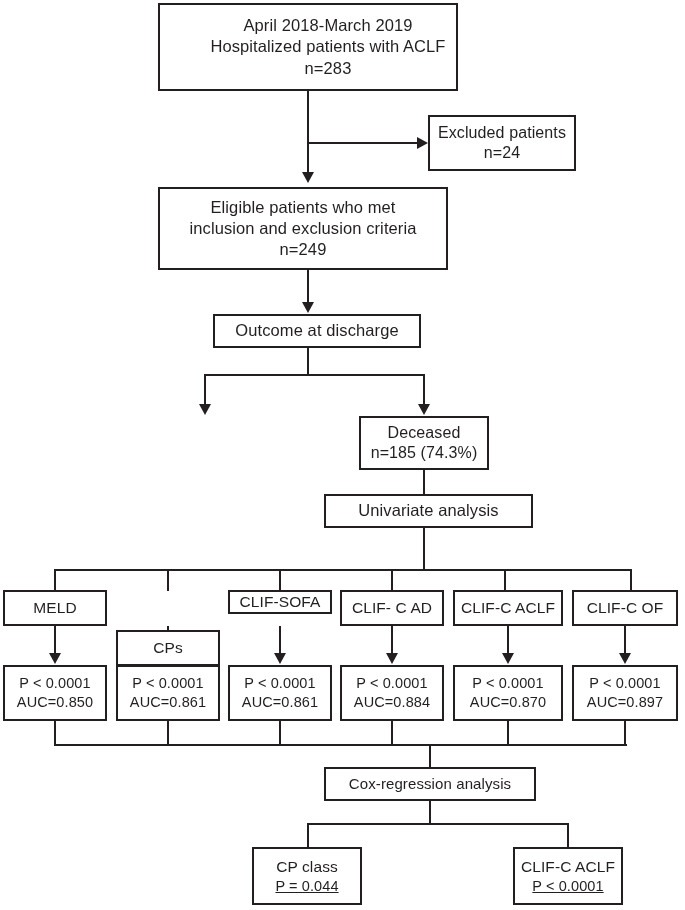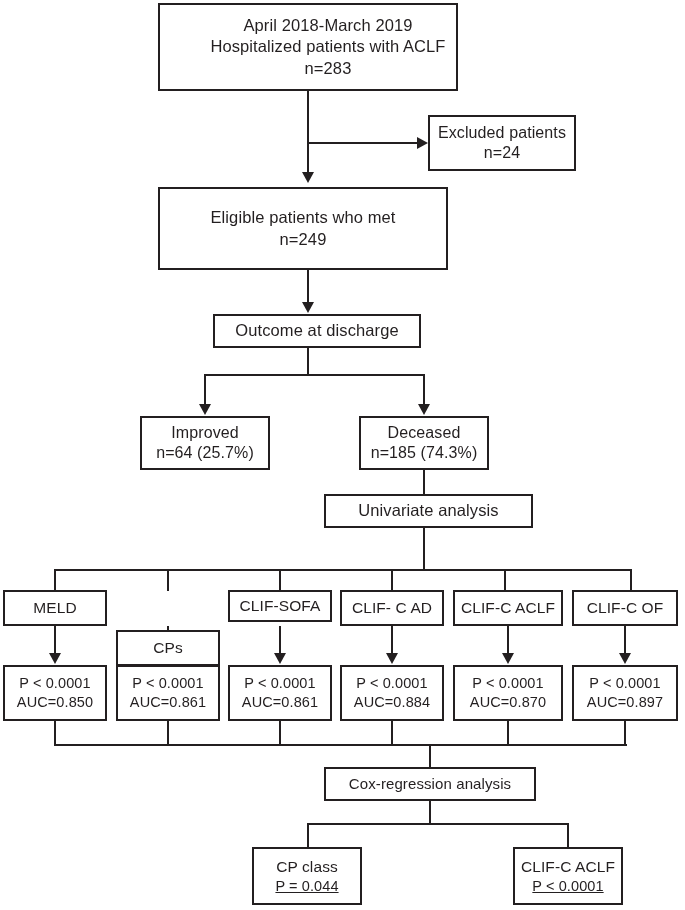--- a/index.html
+++ b/index.html
@@ -94,41 +94,38 @@
   <div class="conn h" style="left:307px; top:142px; width:112px;"></div>
   <div class="arrowhead right" style="left:417px; top:137px;"></div>
 
   <div class="node n-excl" style="left:428px; top:115px; width:148px; height:56px;">
     <span class="line">Excluded patients</span>
     <span class="line">n=24</span>
   </div>
 
   <div class="node n-elig" style="left:158px; top:187px; width:290px; height:83px;">
     <span class="line">Eligible patients who met</span>
+    <span class="line">inclusion and exclusion criteria</span>
     <span class="line">n=249</span>
   </div>
 
   <div class="conn v" style="left:307px; top:270px; height:33px;"></div>
   <div class="arrowhead down" style="left:302px; top:302px;"></div>
 
   <div class="node n-outcome" style="left:213px; top:314px; width:208px; height:34px;">
     <span class="line">Outcome at discharge</span>
   </div>
 
   <div class="conn v" style="left:307px; top:348px; height:28px;"></div>
   <div class="conn h" style="left:204px; top:374px; width:221px;"></div>
   <div class="conn v" style="left:204px; top:374px; height:31px;"></div>
   <div class="arrowhead down" style="left:199px; top:404px;"></div>
   <div class="conn v" style="left:423px; top:374px; height:31px;"></div>
   <div class="arrowhead down" style="left:418px; top:404px;"></div>
 
-  <div class="node n-group" style="left:140px; top:416px; width:130px; height:54px;">
-    <span class="line">Improved</span>
-    <span class="line">n=64 (25.7%)</span>
-  </div>
 
   <div class="node n-group" style="left:359px; top:416px; width:130px; height:54px;">
     <span class="line">Deceased</span>
     <span class="line">n=185 (74.3%)</span>
   </div>
 
   <div class="conn v" style="left:423px; top:470px; height:25px;"></div>
 
   <div class="node n-univ" style="left:324px; top:494px; width:209px; height:34px;">
     <span class="line">Univariate analysis</span>
@@ -143,21 +140,21 @@
   <div class="conn v" style="left:391px; top:569px; height:22px;"></div>
   <div class="conn v" style="left:504px; top:569px; height:22px;"></div>
   <div class="conn v" style="left:630px; top:569px; height:22px;"></div>
 
   <div class="node n-model" style="left:3px; top:590px; width:104px; height:36px;">
     <span class="line">MELD</span>
   </div>
   <div class="node n-model" style="left:116px; top:590px; width:104px; height:36px;margin-top:40px;">
     <span class="line">CPs</span>
   </div>
-  <div class="node n-model" style="left:228px; top:590px; width:104px; height:32px;">
+  <div class="node n-model" style="left:228px; top:590px; width:104px; height:24px;">
     <span class="line">CLIF-SOFA</span>
   </div>
   <div class="node n-model" style="left:340px; top:590px; width:104px; height:36px;">
     <span class="line">CLIF- C AD</span>
   </div>
   <div class="node n-model" style="left:453px; top:590px; width:110px; height:36px;">
     <span class="line">CLIF-C ACLF</span>
   </div>
   <div class="node n-model" style="left:572px; top:590px; width:106px; height:36px;">
     <span class="line">CLIF-C OF</span>

